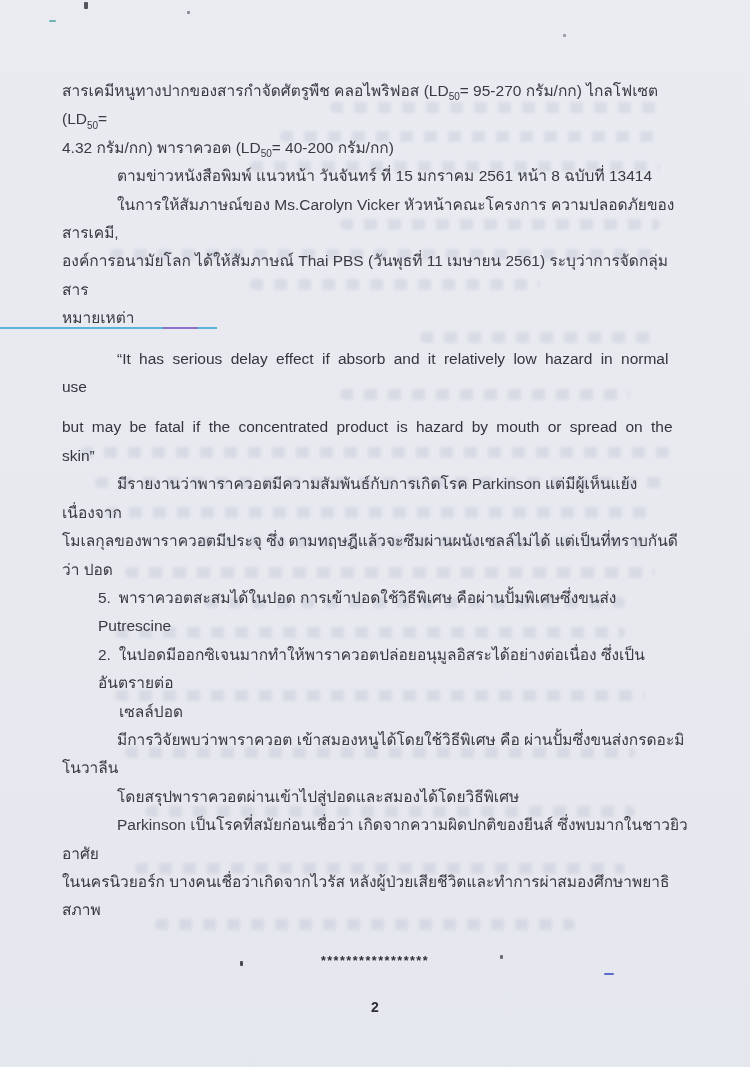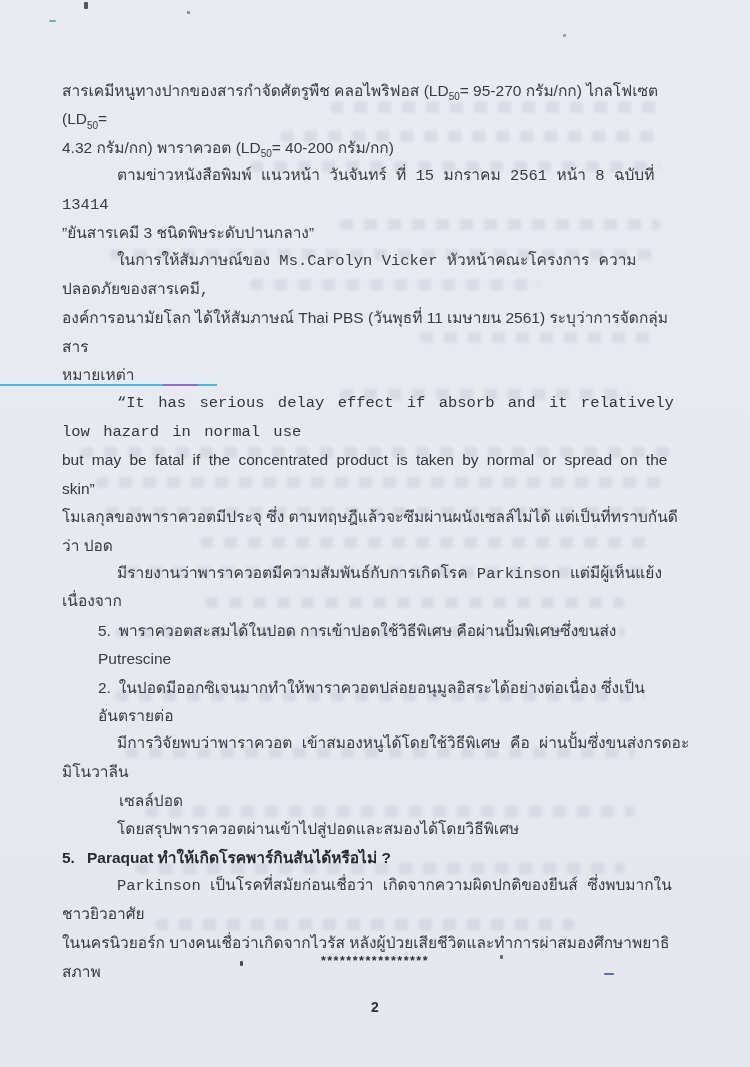--- a/index.html
+++ b/index.html
@@ -4,25 +4,25 @@
 <style>
   html,body{margin:0;padding:0;background:#e8eaf0;}
   .page{
     position:relative;width:750px;height:1067px;overflow:hidden;
     background:linear-gradient(180deg,#e9ebf1 0%,#e7e9ef 60%,#e4e7ed 100%);
     font-family:"Liberation Sans","DejaVu Sans",sans-serif;
     color:#3a3a43;
   }
   .content{position:absolute;left:62px;top:77px;width:630px;font-size:15.5px;line-height:28.4px;}
   .line{white-space:pre-wrap;min-height:28.4px;}
-  .ind{text-indent:55px;font-family:Liberation Mono, monospace;}
+  .ind{text-indent:55px;}
   .h{font-weight:bold;color:#2a2a32;}
   .li{padding-left:36px;}
   .licont{padding-left:57px;}
-  .eng{word-spacing:4px;color:#35353d;}
+  .eng{word-spacing:4px;color:#35353d;margin-top:12px;}
   sub{font-size:10px;line-height:0;margin-top:24px;}
   
   .underlined{position:relative;}
   .underlined::before{content:"";position:absolute;left:-62px;top:23px;width:217px;height:2px;
     background:var(--pen-cyan,#3fa9d4);opacity:.85;}
   .underlined::after{content:"";position:absolute;left:101px;top:23px;width:35px;height:2px;
     background:var(--pen-purple,#9a5fc6);opacity:.8;}
   .sep{text-align:center;font-size:12.5px;font-weight:bold;letter-spacing:1.5px;color:#2e2e36;margin-top:6px;}
   .pagenum{position:absolute;top:999px;left:0;width:750px;text-align:center;
     font-size:14px;font-weight:bold;color:#2e2e36;}
@@ -64,34 +64,32 @@
   <div class="speck" style="top:34px;left:563px;width:3px;height:3px;background:#9a9aa5;"></div>
   <div class="speck" style="top:961px;left:240px;width:3px;height:5px;background:#4a4a55;"></div>
   <div class="speck" style="top:955px;left:500px;width:3px;height:4px;background:#6a6a75;"></div>
   <div class="speck" style="top:973px;left:604px;width:10px;height:2px;background:var(--pen-blue,#5b6bc8);"></div>
 
   <div class="content">
 
   <div class="line body">สารเคมีหนูทางปากของสารกำจัดศัตรูพืช คลอไพริฟอส (LD<sub>50</sub>= 95-270 กรัม/กก) ไกลโฟเซต (LD<sub>50</sub>=</div>
       <div class="line body">4.32 กรัม/กก) พาราควอต (LD<sub>50</sub>= 40-200 กรัม/กก)</div>
       <div class="line ind">ตามข่าวหนังสือพิมพ์ แนวหน้า วันจันทร์ ที่ 15 มกราคม 2561 หน้า 8 ฉบับที่ 13414</div>
-      <div class="line body">”ยันสารเคมี 3 ชนิดพิษระดับปานกลาง”</div>
       <div class="line ind">ในการให้สัมภาษณ์ของ Ms.Carolyn Vicker หัวหน้าคณะโครงการ ความปลอดภัยของสารเคมี,</div>
       <div class="line body">องค์การอนามัยโลก ได้ให้สัมภาษณ์ Thai PBS (วันพุธที่ 11 เมษายน 2561) ระบุว่าการจัดกลุ่มสาร</div>
       <div class="line body underlined">หมายเหต่า</div>
       <div class="line ind eng">“It has serious delay effect if absorb and it relatively low hazard in normal use</div>
-      <div class="line body eng">but may be fatal if the concentrated product is taken by normal or spread on the skin”</div>
+      <div class="line body eng">but may be fatal if the concentrated product is hazard by mouth or spread on the skin”</div>
+      <div class="line ind">มีรายงานว่าพาราควอตมีความสัมพันธ์กับการเกิดโรค Parkinson แต่มีผู้เห็นแย้งเนื่องจาก</div>
       <div class="line body">โมเลกุลของพาราควอตมีประจุ ซึ่ง ตามทฤษฎีแล้วจะซึมผ่านผนังเซลล์ไม่ได้ แต่เป็นที่ทราบกันดีว่า ปอด</div>
-      <div class="line ind">มีรายงานว่าพาราควอตมีความสัมพันธ์กับการเกิดโรค Parkinson แต่มีผู้เห็นแย้งเนื่องจาก</div>
       <div class="line li">5. พาราควอตสะสมได้ในปอด การเข้าปอดใช้วิธีพิเศษ คือผ่านปั้มพิเศษซึ่งขนส่ง Putrescine</div>
       <div class="line li">2. ในปอดมีออกซิเจนมากทำให้พาราควอตปล่อยอนุมูลอิสระได้อย่างต่อเนื่อง ซึ่งเป็นอันตรายต่อ</div>
+      <div class="line licont">เซลล์ปอด</div>
       <div class="line ind">มีการวิจัยพบว่าพาราควอต เข้าสมองหนูได้โดยใช้วิธีพิเศษ คือ ผ่านปั้มซึ่งขนส่งกรดอะมิโนวาลีน</div>
-      <div class="line licont">เซลล์ปอด</div>
       <div class="line ind">โดยสรุปพาราควอตผ่านเข้าไปสู่ปอดและสมองได้โดยวิธีพิเศษ</div>
-      <div class="line h">5.  Paraquat ทำให้เกิดโรคพาร์กินสันได้หรือไม่ ?</div>
       <div class="line ind">Parkinson เป็นโรคที่สมัยก่อนเชื่อว่า เกิดจากความผิดปกติของยีนส์ ซึ่งพบมากในชาวยิวอาศัย</div>
       <div class="line body">ในนครนิวยอร์ก บางคนเชื่อว่าเกิดจากไวรัส หลังผู้ป่วยเสียชีวิตและทำการผ่าสมองศึกษาพยาธิสภาพ</div>
     </div>
 
   <div style="position:absolute;top:948px;left:0;width:750px;">
     <div class="sep">*****************</div>
   </div>
 
   <div class="pagenum">2</div>
 </div>

